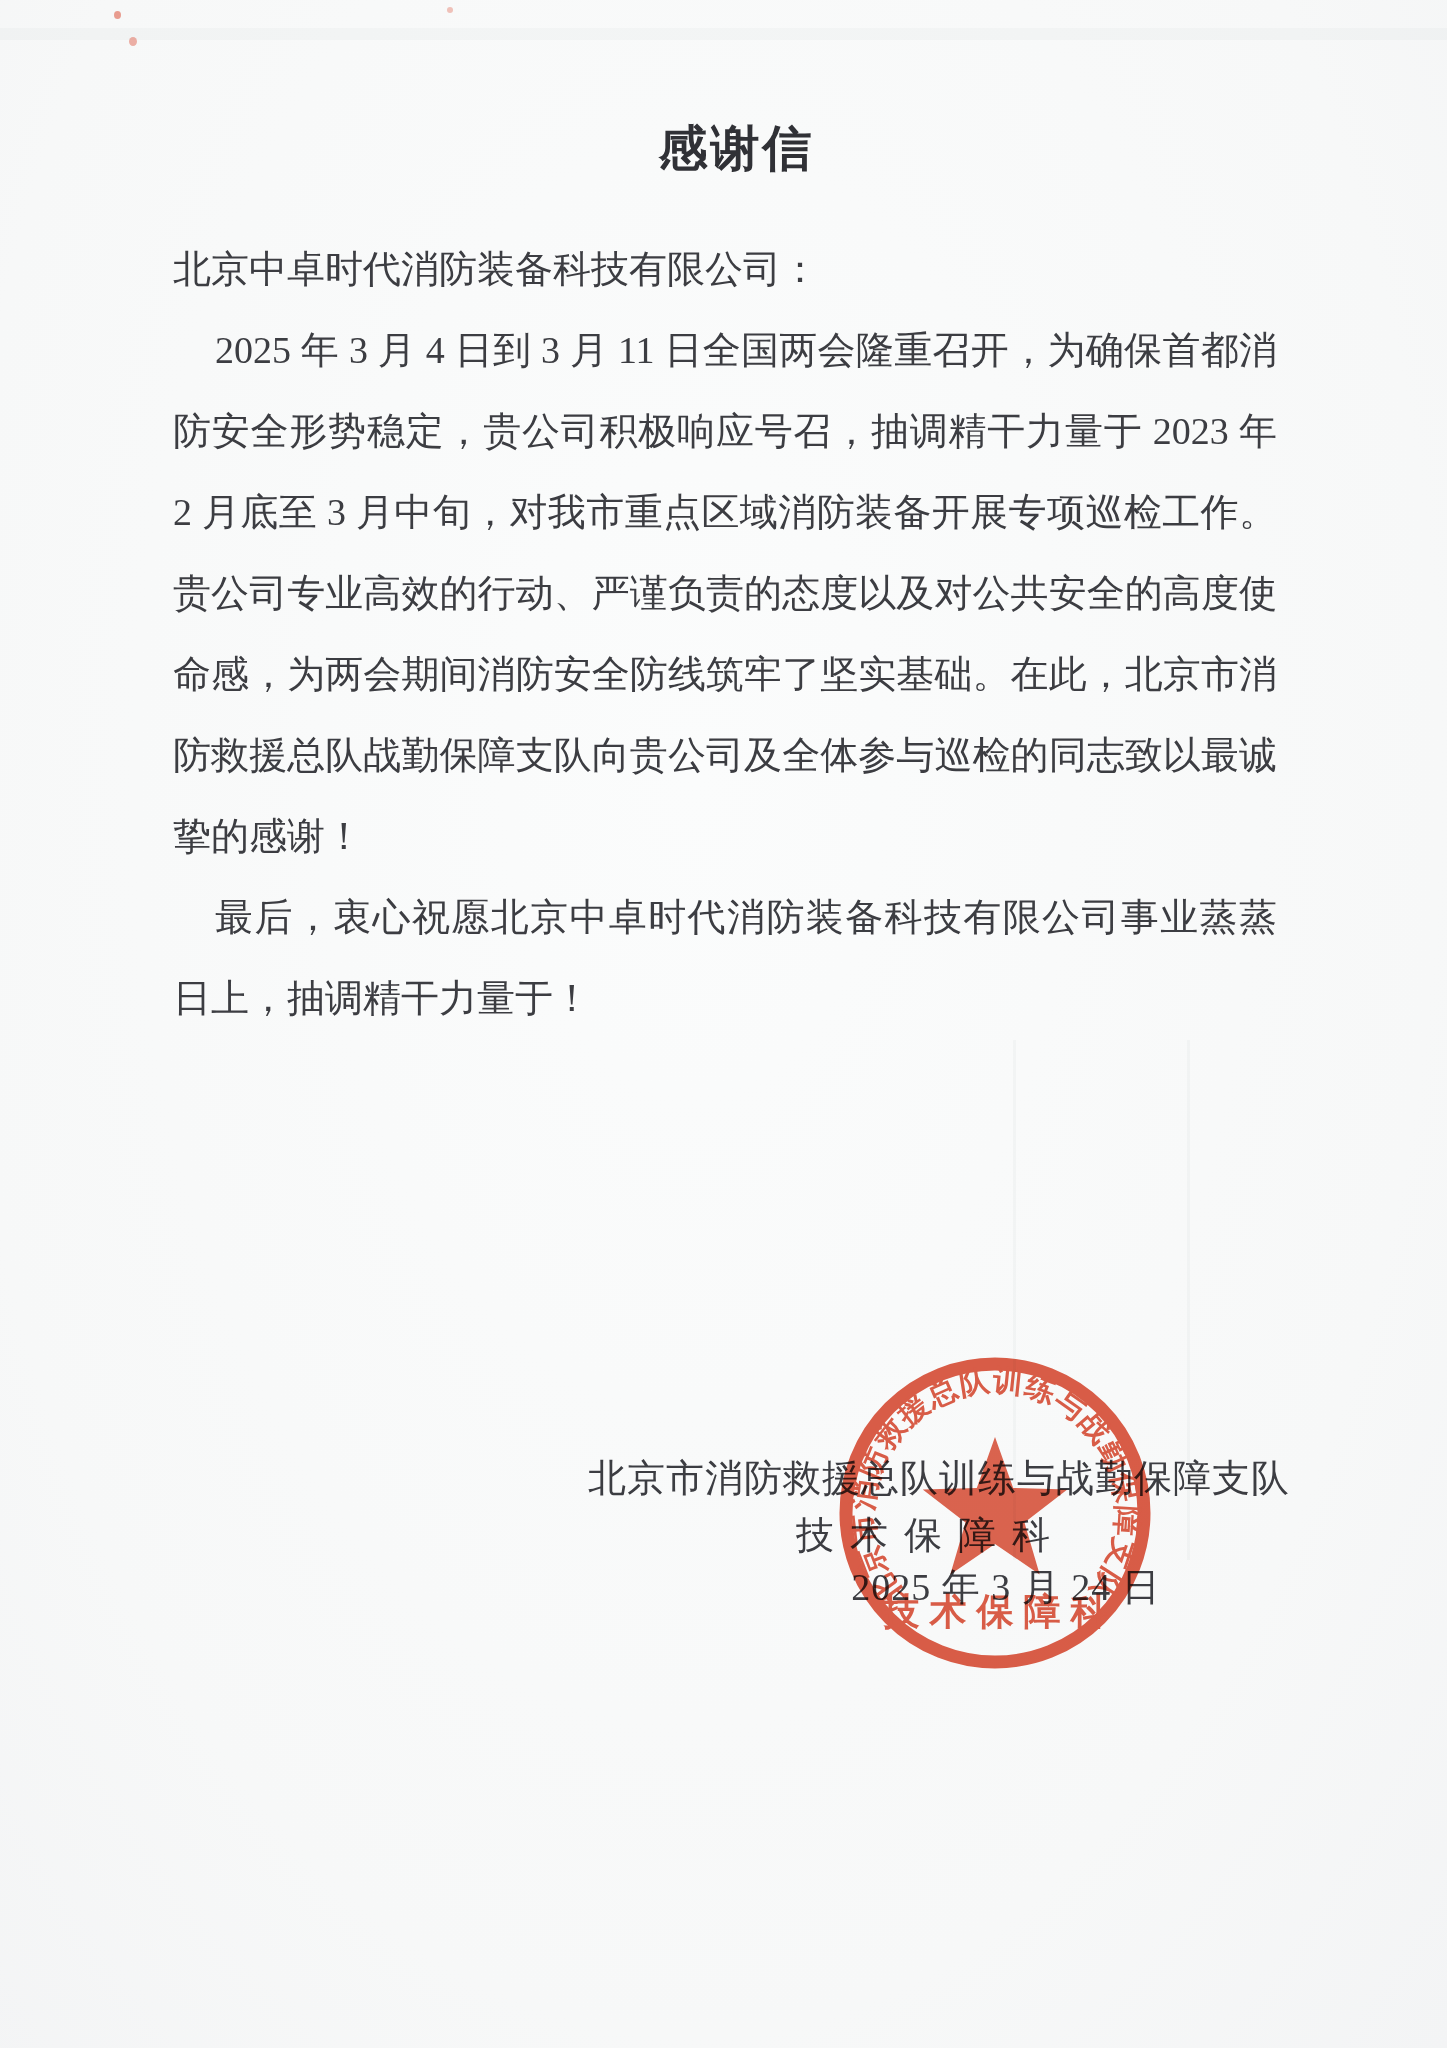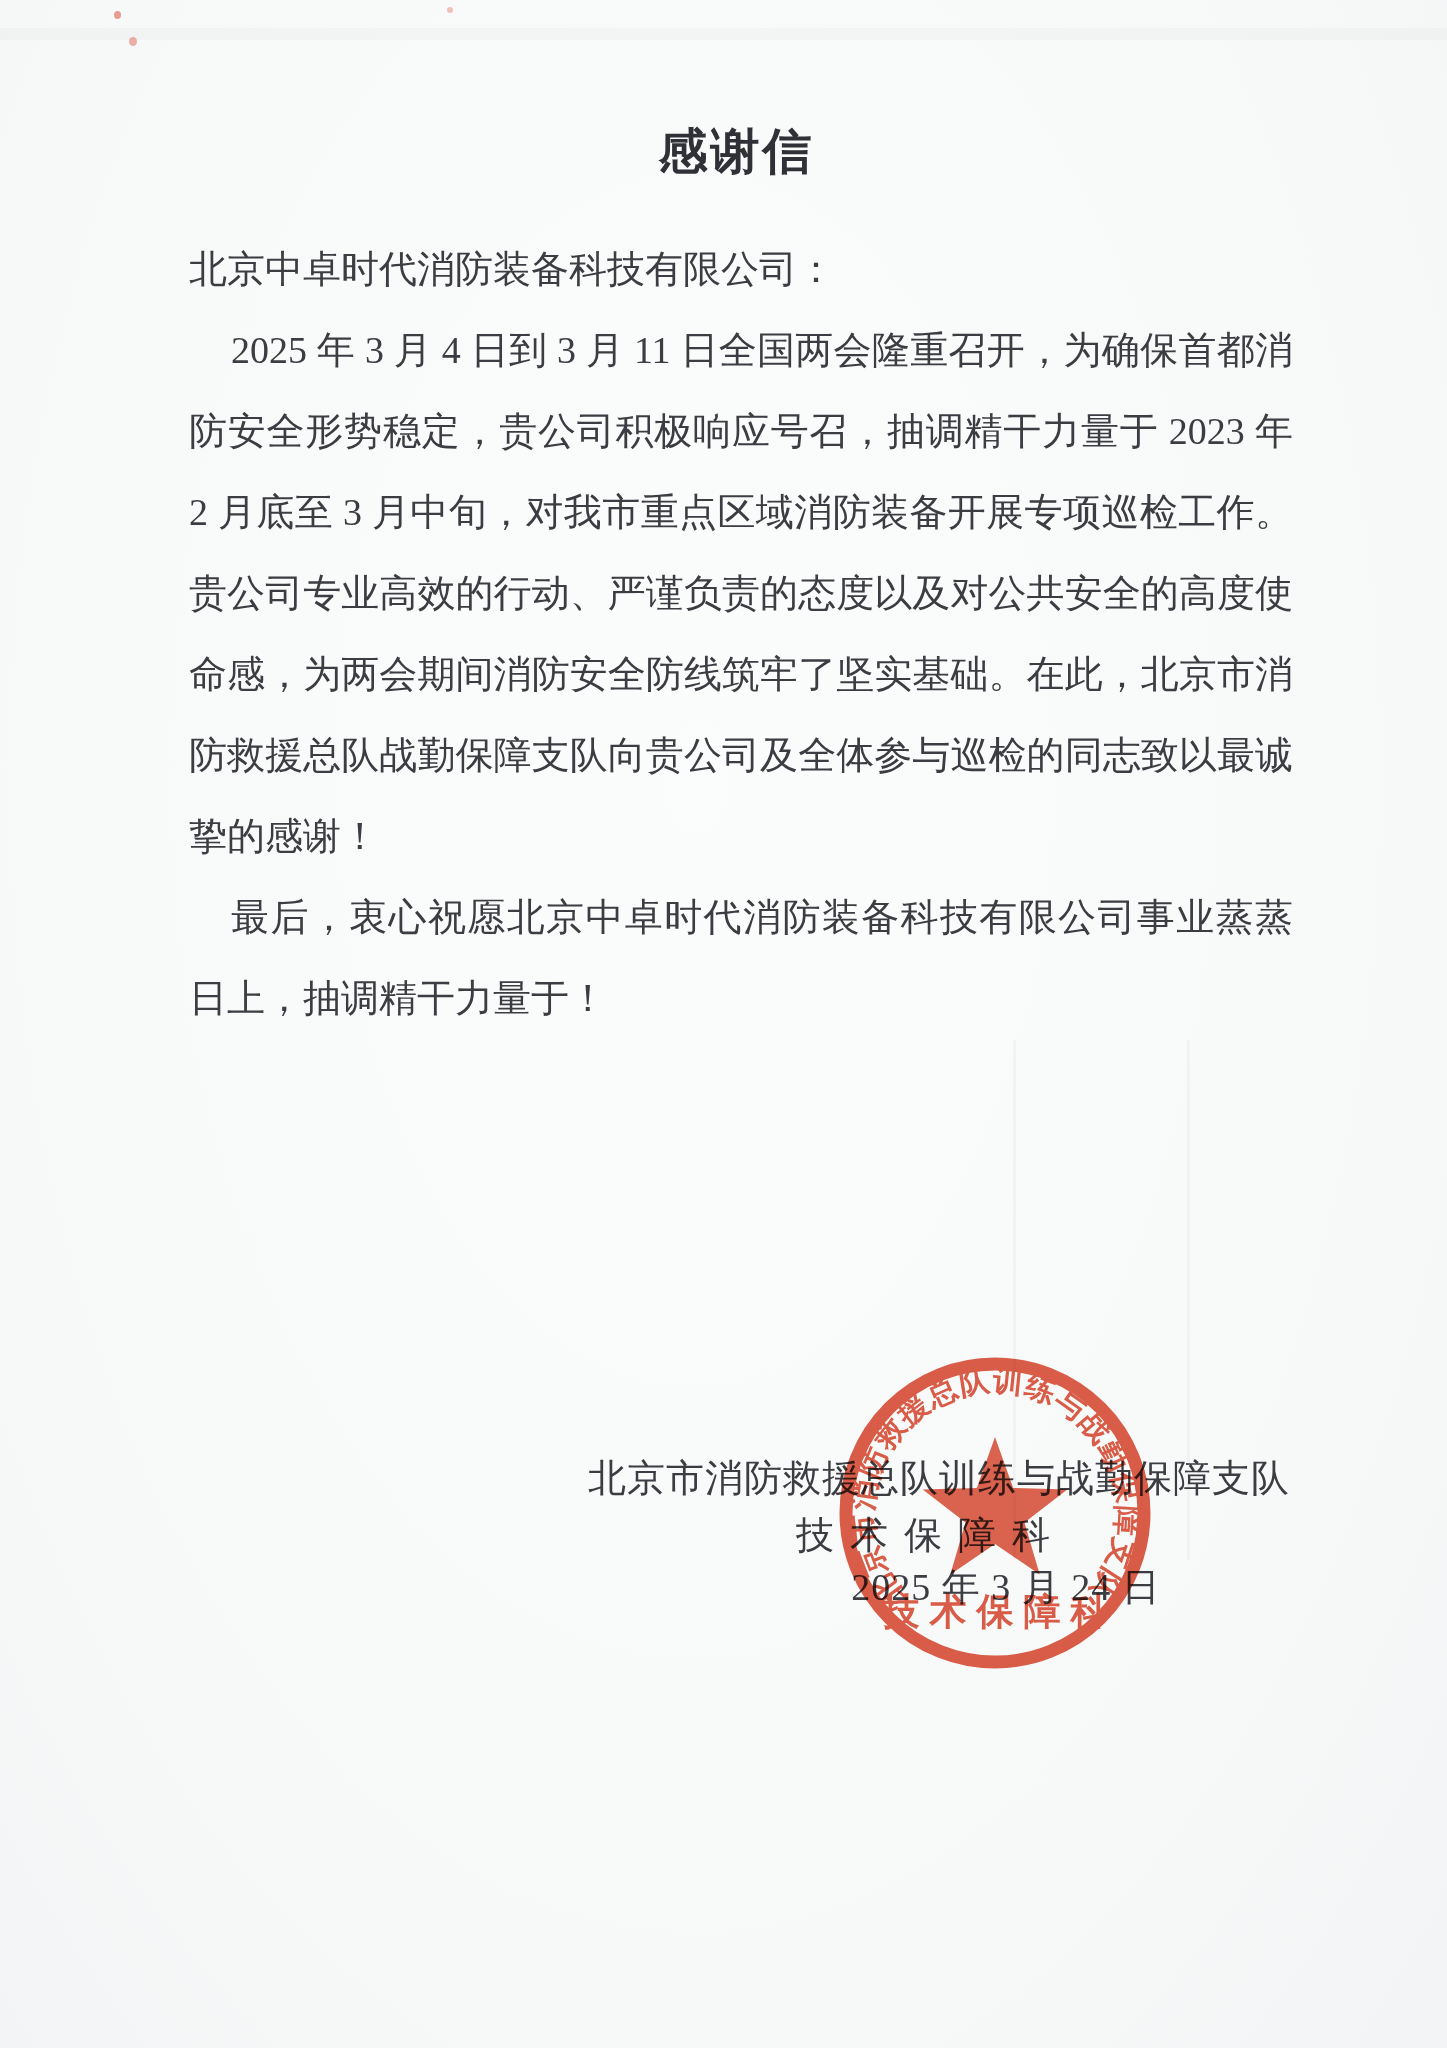--- a/index.html
+++ b/index.html
@@ -30,26 +30,26 @@
     position:absolute;border-radius:50%;
     background:rgba(221,80,56,0.55);
   }
   .speck.k1{left:114px;top:11px;width:7px;height:8px;}
   .speck.k2{left:129px;top:37px;width:8px;height:9px;opacity:.8;}
   .speck.k3{left:447px;top:7px;width:6px;height:6px;opacity:.6;}
 
   .title{
     position:absolute;left:26px;right:0;top:122px;
     margin:0;text-align:center;
-    font-family:Liberation Serif, serif;
+    font-family:Liberation Mono, monospace;
     font-weight:700;font-size:49px;line-height:60px;
     letter-spacing:3px;color:#303136;
   }
   .body-text{
-    position:absolute;left:189px;top:229px;width:1104px;
+    position:absolute;left:173px;top:229px;width:1104px;
     font-size:38px;line-height:81px;color:var(--ink);
     text-align:justify;
   }
   .body-text p{margin:0;padding:0;}
   .para{text-indent:42px;}
 
   .sig{
     position:absolute;color:var(--ink);font-size:38px;line-height:46px;
     white-space:nowrap;text-align:center;
   }

